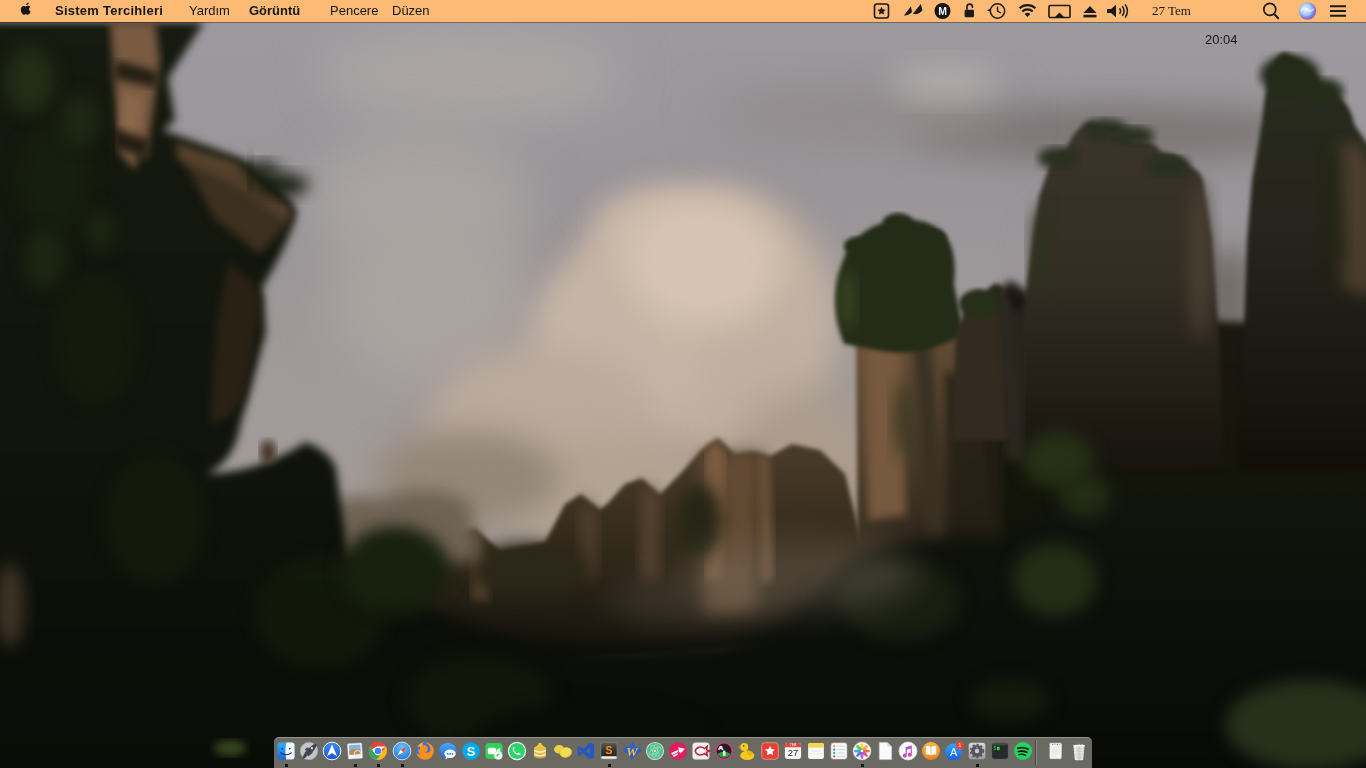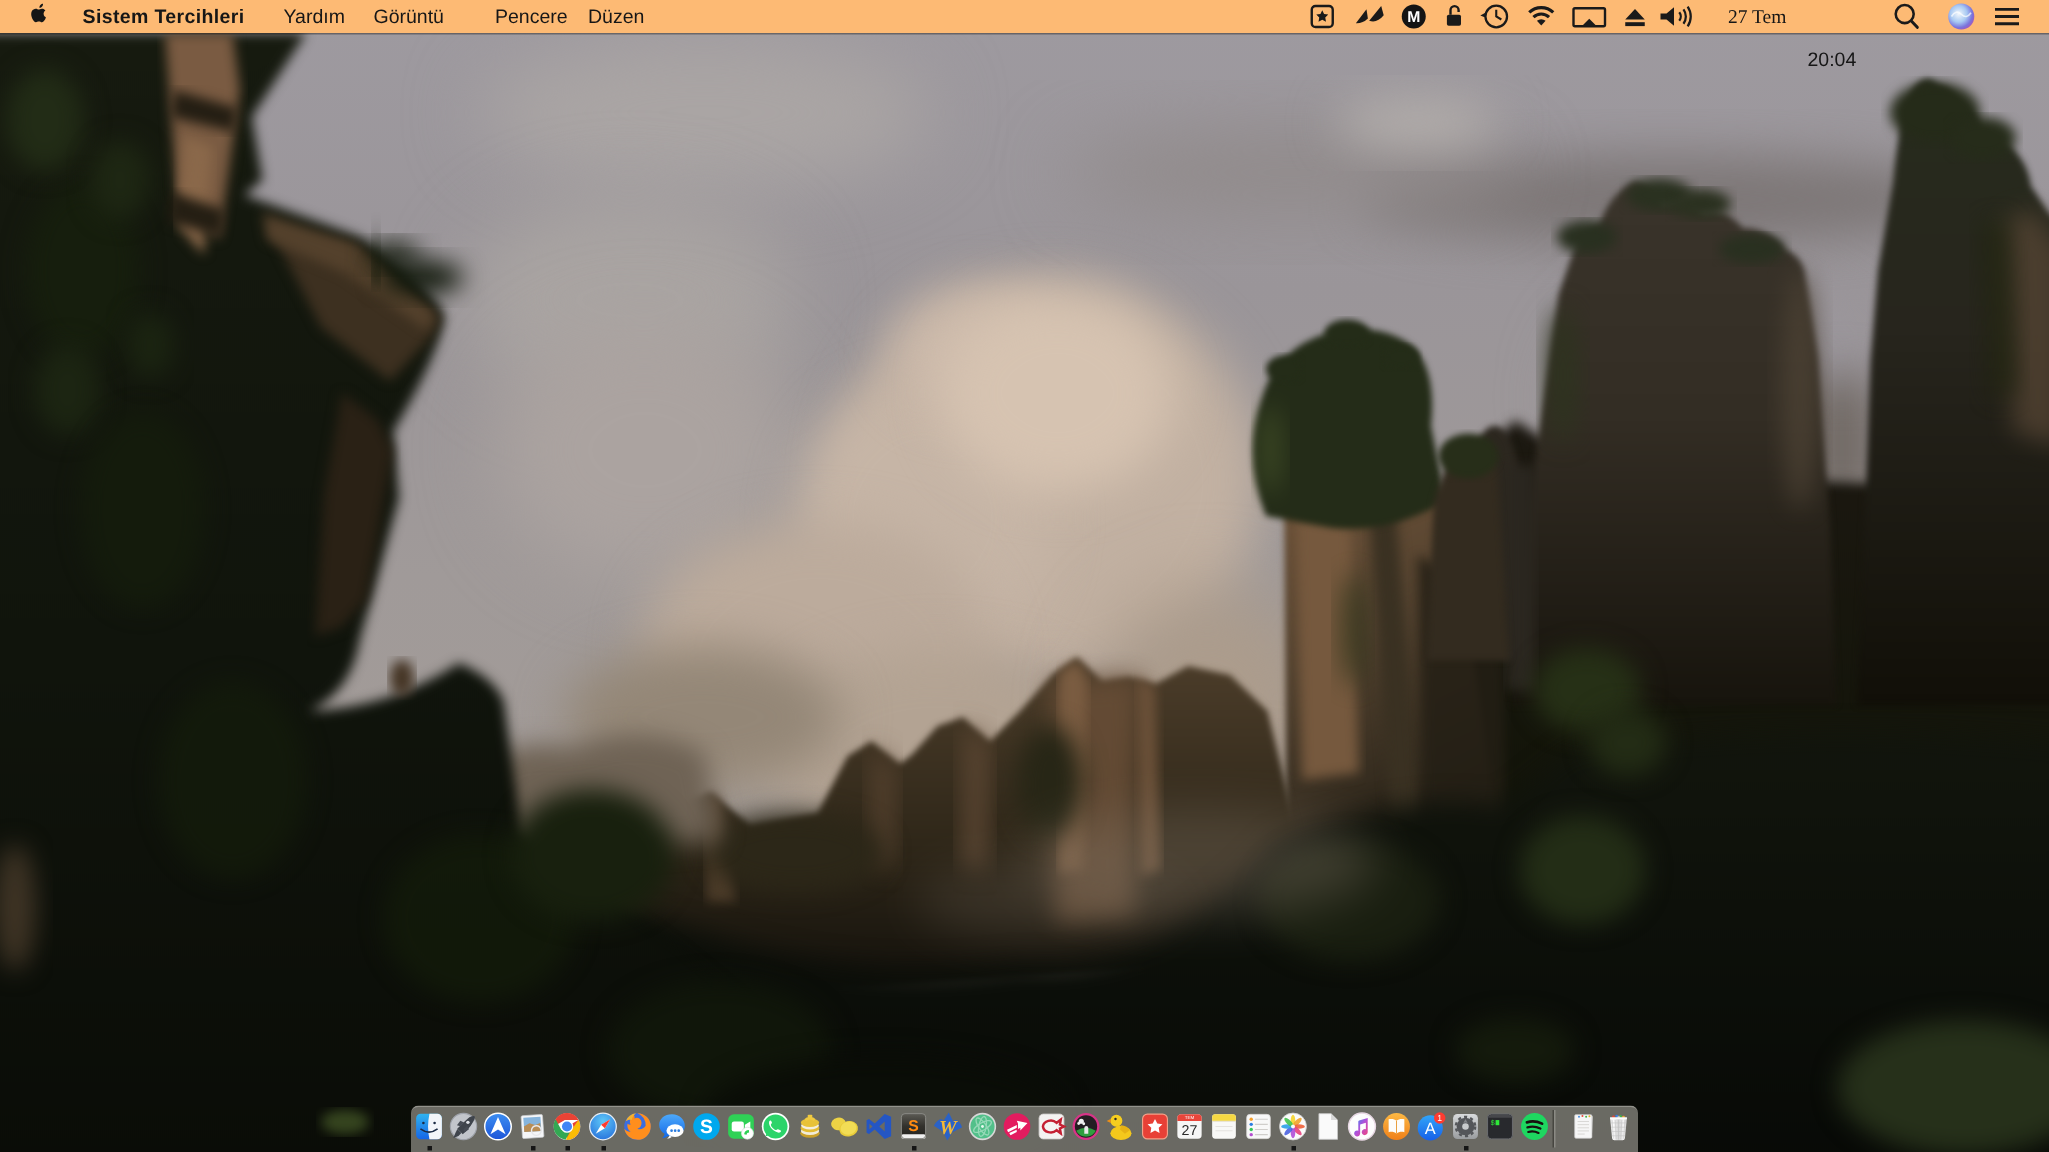--- a/index.html
+++ b/index.html
@@ -181,21 +181,21 @@
   <ellipse cx="1010" cy="700" rx="40" ry="22" fill="#141a0c" filter="url(#b8)"></ellipse>
   <ellipse cx="590" cy="742" rx="120" ry="38" fill="#0a0d07" filter="url(#b8)"></ellipse>
 </svg>
 
 <div id="menubar">
   <svg class="mi" style="left:20px" width="14" height="22" viewBox="0 0 14 22">
     <path fill="#161616" d="M9.1 5.2c-.1-1.1.5-2.2 1.1-2.9.7-.8 1.9-1.4 2.8-1.4.1 1.1-.3 2.2-1 3-.7.9-1.8 1.5-2.9 1.3zm2.9 1.2c-1.6-.1-2.9.9-3.7.9-.8 0-1.9-.9-3.2-.8-1.6 0-3.1 1-4 2.4-1.7 2.9-.4 7.2 1.2 9.6.8 1.2 1.8 2.5 3.1 2.4 1.2-.1 1.7-.8 3.2-.8 1.5 0 1.9.8 3.2.8 1.3 0 2.2-1.2 3-2.4.9-1.4 1.3-2.7 1.3-2.8-.1 0-2.5-1-2.5-3.8 0-2.4 1.9-3.5 2-3.6-1.1-1.6-2.8-1.8-3.6-1.9z" transform="scale(0.62) translate(1,3)"></path>
   </svg>
   <span class="m" style="left:55px;font-weight:bold;letter-spacing:0.25px;">Sistem Tercihleri</span>
   <span class="m" style="left:189px;">Yardım</span>
-  <span class="m" style="left:249px;">Görüntü</span>
+  <span class="m" style="left:249px;font-weight:bold;">Görüntü</span>
   <span class="m" style="left:330px;">Pencere</span>
   <span class="m" style="left:392px;">Düzen</span>
   <svg class="mi" style="left:872px" width="19" height="22" viewBox="0 0 19 22">
     <rect x="2.5" y="4" width="14" height="14" rx="2.5" fill="none" stroke="#1a1a1a" stroke-width="1.6"></rect>
     <path d="M9.5 6.8l1.2 2.5 2.8.4-2 2 .5 2.8-2.5-1.3-2.5 1.3.5-2.8-2-2 2.8-.4z" fill="#1a1a1a"></path>
   </svg>
   <svg class="mi" style="left:901px" width="24" height="22" viewBox="0 0 24 22">
     <g transform="rotate(-6 12 11)" fill="#1a1a1a">
     <path d="M2.5 14.5 L10.5 6 L10.8 12.2 Q7 15.2 2.5 14.5 Z"></path>
     <path d="M11.5 13.8 L20.5 4.8 L21.5 11.2 Q16.5 16.2 11.5 13.8 Z"></path>

